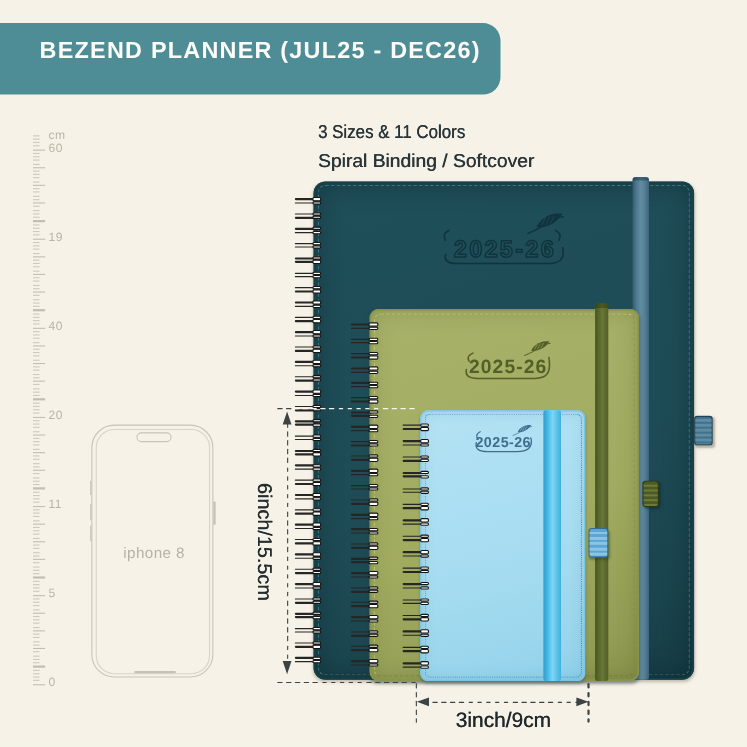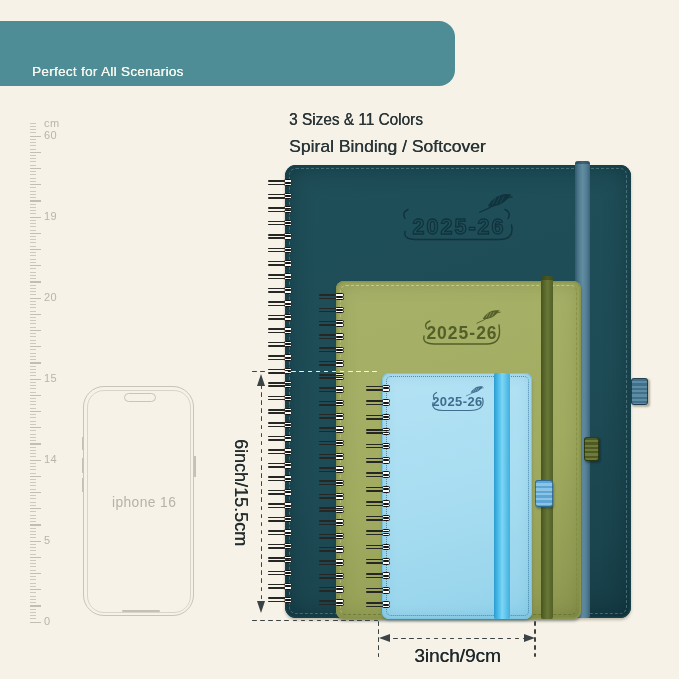--- a/index.html
+++ b/index.html
@@ -8,21 +8,21 @@
 .wire{position:absolute;height:1.5px;background:#262624;border-radius:1px}
 .whi{position:absolute;height:3.4px;background:#fbfbf8;border:1px solid #141414;border-radius:1.5px;box-sizing:border-box}
 .tk{position:absolute;left:29.5px;width:6px;height:1px;background:#cdc9be}
 .tkM{position:absolute;left:29.5px;width:11px;height:1.3px;background:#c2beb2}
 .rlab{position:absolute;left:44px;font-size:11px;color:#b9b4a8;letter-spacing:0.5px}
 .dsh{position:absolute;border-radius:1px}
 .loop{position:absolute;border-radius:3px;box-sizing:border-box}
 </style></head>
 <body>
 <div class="abs" style="left:0;top:21px;width:455px;height:65px;background:#4e8c96;border-radius:0 16px 16px 0">
-<div class="abs" style="left:32px;top:43px;font-size:13.5px;color:#f4f6ee;letter-spacing:0.3px;text-shadow:0.3px 0 0 #f4f6ee;white-space:nowrap">Perfect for All Scenarios</div>
+<div class="abs" style="left:36px;top:13px;font-size:21.3px;font-weight:bold;color:#fcfdf8;letter-spacing:1.1px;white-space:nowrap">BEZEND PLANNER (JUL25 - DEC26)</div>
 </div>
 <div class="abs" style="left:288.5px;top:110px;font-size:17px;color:#2a3538;text-shadow:0.35px 0 0 #2a3538;transform:scaleX(0.904);transform-origin:0 0;white-space:nowrap">3 Sizes &amp; 11 Colors</div>
 <div class="abs" style="left:288.5px;top:137.2px;font-size:17px;color:#2a3538;text-shadow:0.35px 0 0 #2a3538;transform:scaleX(1.03);transform-origin:0 0;white-space:nowrap">Spiral Binding / Softcover</div>
 <div class="tk" style="top:122.5px"></div>
 <div class="tk" style="top:125.8px"></div>
 <div class="tk" style="top:129.0px"></div>
 <div class="tk" style="top:132.3px"></div>
 <div class="tkM" style="top:135.5px"></div>
 <div class="tk" style="top:138.7px"></div>
 <div class="tk" style="top:142.0px"></div>
@@ -169,30 +169,30 @@
 <div class="tk" style="top:598.8px"></div>
 <div class="tk" style="top:602.1px"></div>
 <div class="tkM" style="top:605.3px"></div>
 <div class="tk" style="top:608.5px"></div>
 <div class="tk" style="top:611.8px"></div>
 <div class="tk" style="top:615.0px"></div>
 <div class="tk" style="top:618.3px"></div>
 <div class="tkM" style="top:621.5px"></div>
 <div class="rlab" style="top:129.0px">60</div>
 <div class="rlab" style="top:210.0px">19</div>
-<div class="rlab" style="top:291.0px">20</div>
-<div class="rlab" style="top:372.0px">15</div>
-<div class="rlab" style="top:453.0px">14</div>
+<div class="rlab" style="top:291.0px">40</div>
+<div class="rlab" style="top:372.0px">20</div>
+<div class="rlab" style="top:453.0px">11</div>
 <div class="rlab" style="top:534.0px">5</div>
 <div class="rlab" style="top:615.0px">0</div>
 <div class="rlab" style="top:117px">cm</div>
 <div class="abs" style="left:83px;top:386px;width:111px;height:230px;border:1.3px solid #c9c4b9;border-radius:21px;box-sizing:border-box">
  <div class="abs" style="left:2.5px;top:2.5px;right:2.5px;bottom:2.5px;border:1px solid #d8d4c9;border-radius:17px"></div>
  <div class="abs" style="left:40px;top:5.5px;width:32px;height:9.5px;border:1.1px solid #c9c4b9;border-radius:6px;box-sizing:border-box"></div>
- <div class="abs" style="left:28px;top:108px;font-size:13.8px;color:#b7b2a6;letter-spacing:0.4px">iphone 16</div>
+ <div class="abs" style="left:28px;top:108px;font-size:13.8px;color:#b7b2a6;letter-spacing:0.4px">iphone 8</div>
  <div class="abs" style="left:38px;bottom:3.5px;width:38px;height:1.6px;background:#c6c1b6;border-radius:1px"></div>
 </div>
 <div class="abs" style="left:81.6px;top:437px;width:1.7px;height:13px;background:#c6c1b6"></div>
 <div class="abs" style="left:81.6px;top:457.5px;width:1.7px;height:15px;background:#c6c1b6"></div>
 <div class="abs" style="left:81.6px;top:478px;width:1.7px;height:13.5px;background:#c6c1b6"></div>
 <div class="abs" style="left:193.9px;top:455.5px;width:1.7px;height:21px;background:#c6c1b6"></div>
 <div class="abs" style="left:284.7px;top:164.8px;width:346.8px;height:453.2px;border-radius:11px;
 background:linear-gradient(160deg,#1f4f59 0%,#1e4c56 55%,#1a444e 85%,#163c45 100%);
 box-shadow:inset 0 0 0 1.5px #16414b, inset 0 0 26px rgba(5,25,32,.45), 0 2px 3px rgba(90,80,60,.35)">
 <div class="abs" style="left:4px;top:3.5px;right:4px;bottom:4px;border:1px dashed rgba(145,185,190,.38);border-radius:7px"></div>

